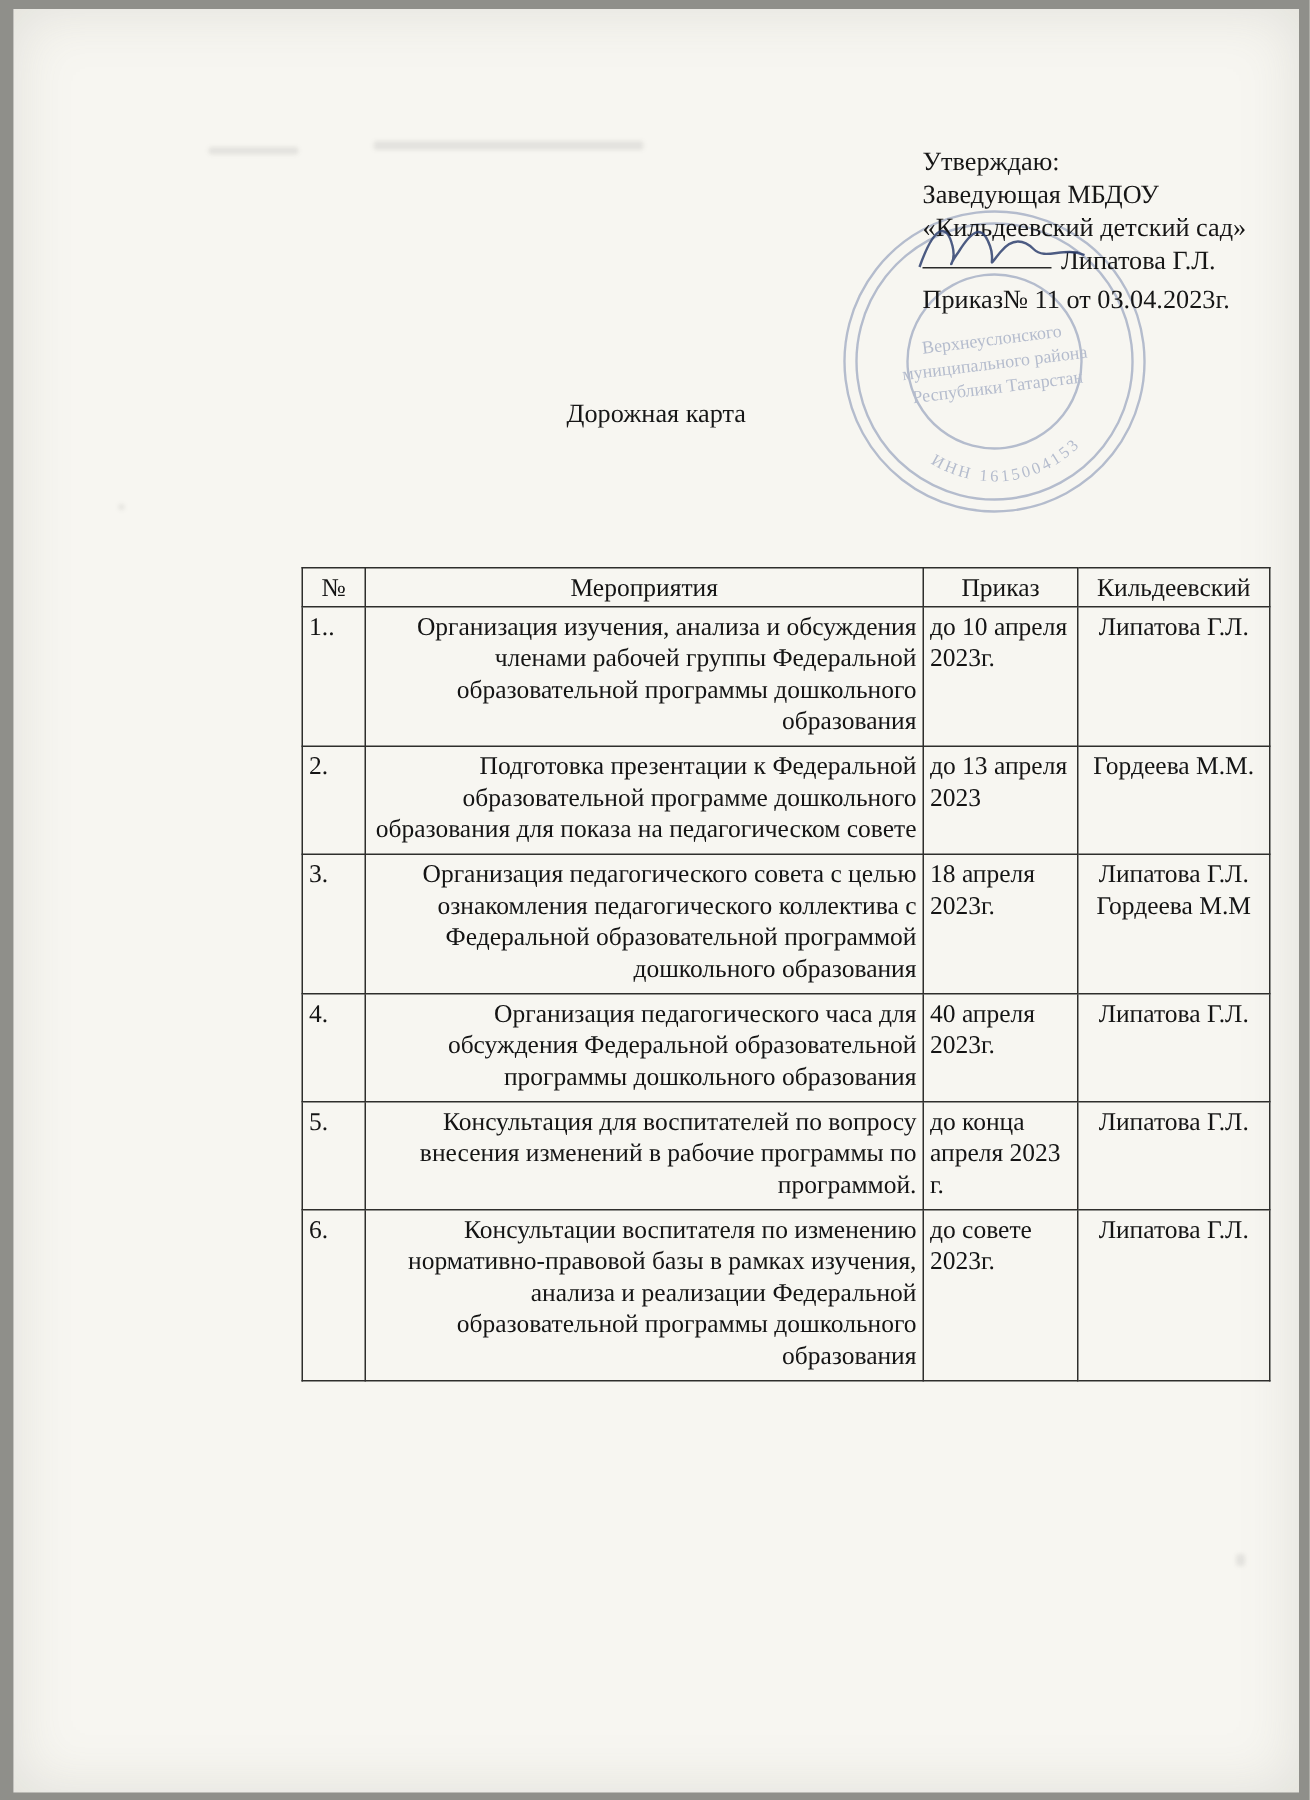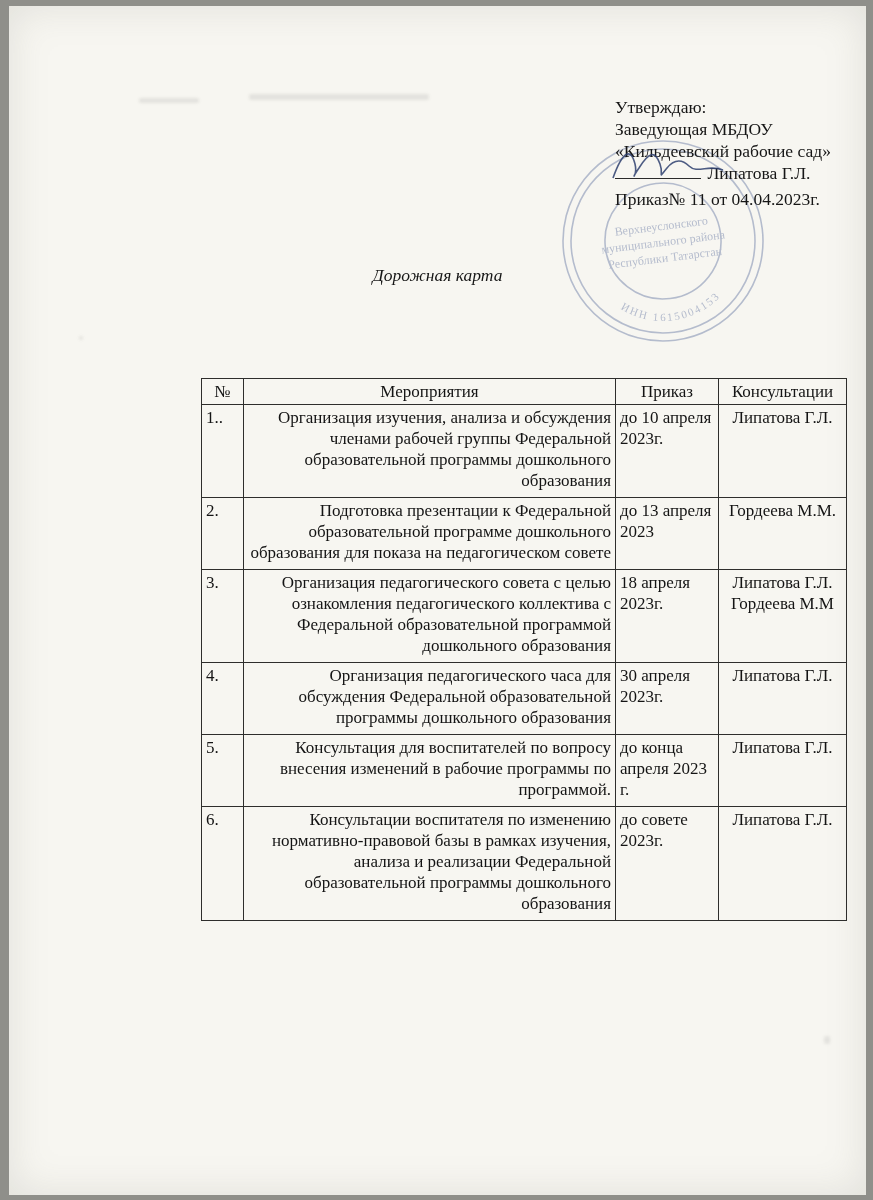--- a/index.html
+++ b/index.html
@@ -76,21 +76,20 @@
 
   
   .title-block {
     position: absolute;
     left: 0;
     right: 0;
     top: 258px;
     text-align: center;
     font-size: 17.5px;
     line-height: 22px;
-    font-style: italic;
   }
   .title-block .tline { display: block; white-space: pre-line; }
 
   
   table.schedule {
     position: absolute;
     left: 192px;
     top: 372px;
     width: 645px;
     border-collapse: collapse;
@@ -142,49 +141,49 @@
         </text>
         <text x="109" y="98" font-size="12" fill="#7f8db0" text-anchor="middle" font-family="Liberation Serif, serif">Верхнеуслонского</text>
         <text x="109" y="114" font-size="12" fill="#7f8db0" text-anchor="middle" font-family="Liberation Serif, serif">муниципального района</text>
         <text x="109" y="130" font-size="12" fill="#7f8db0" text-anchor="middle" font-family="Liberation Serif, serif">Республики Татарстан</text>
       </svg>
     </div>
 
     <div class="approval">
       <span class="line">Утверждаю:</span>
       <span class="line">Заведующая МБДОУ</span>
-      <span class="line">«Кильдеевский рабочие сад»</span>
+      <span class="line">«Кильдеевский детский сад»</span>
       <span class="line sig-row">
         <svg class="signature-svg" width="130" height="50" viewBox="0 0 130 50">
           <path d="M8 38 C 18 10, 26 8, 30 24 C 33 36, 24 42, 34 28 C 44 12, 50 10, 55 24
                    C 59 35, 52 40, 62 28 C 70 18, 78 20, 84 26 C 92 34, 104 24, 118 30" fill="none" stroke="#2e3f6e" stroke-width="1.6" opacity="0.85"></path>
         </svg>
         <span class="sig-underline"></span>
         <span>Липатова Г.Л.</span>
       </span>
-      <span class="line">Приказ№ 11 от 04.04.2023г.</span>
+      <span class="line">Приказ№ 11 от 03.04.2023г.</span>
     </div>
 
     <div class="title-block">
       <span class="tline">Дорожная карта</span>
     </div>
 
     <table class="schedule">
       <colgroup>
         <col class="c-num">
           <col class="c-act">
           <col class="c-term">
           <col class="c-resp">
       </colgroup>
       <thead>
         <tr>
           <th>№</th>
           <th>Мероприятия</th>
           <th>Приказ</th>
-          <th>Консультации</th>
+          <th>Кильдеевский</th>
         </tr>
       </thead>
       <tbody>
       <tr>
         <td class="num">1..</td>
         <td class="activity">Организация изучения, анализа и обсуждения членами рабочей группы Федеральной образовательной программы дошкольного образования</td>
         <td class="term">до 10 апреля 2023г.</td>
         <td class="resp">Липатова Г.Л.</td>
       </tr>
 
@@ -199,21 +198,21 @@
         <td class="num">3.</td>
         <td class="activity">Организация педагогического совета с целью ознакомления педагогического коллектива с Федеральной образовательной программой дошкольного образования</td>
         <td class="term">18 апреля 2023г.</td>
         <td class="resp">Липатова Г.Л.
 Гордеева М.М</td>
       </tr>
 
       <tr>
         <td class="num">4.</td>
         <td class="activity">Организация педагогического часа для обсуждения Федеральной образовательной программы дошкольного образования</td>
-        <td class="term">30 апреля 2023г.</td>
+        <td class="term">40 апреля 2023г.</td>
         <td class="resp">Липатова Г.Л.</td>
       </tr>
 
       <tr>
         <td class="num">5.</td>
         <td class="activity">Консультация  для воспитателей по вопросу внесения изменений в рабочие программы по программой.</td>
         <td class="term">до конца апреля 2023 г.</td>
         <td class="resp">Липатова Г.Л.</td>
       </tr>
 

